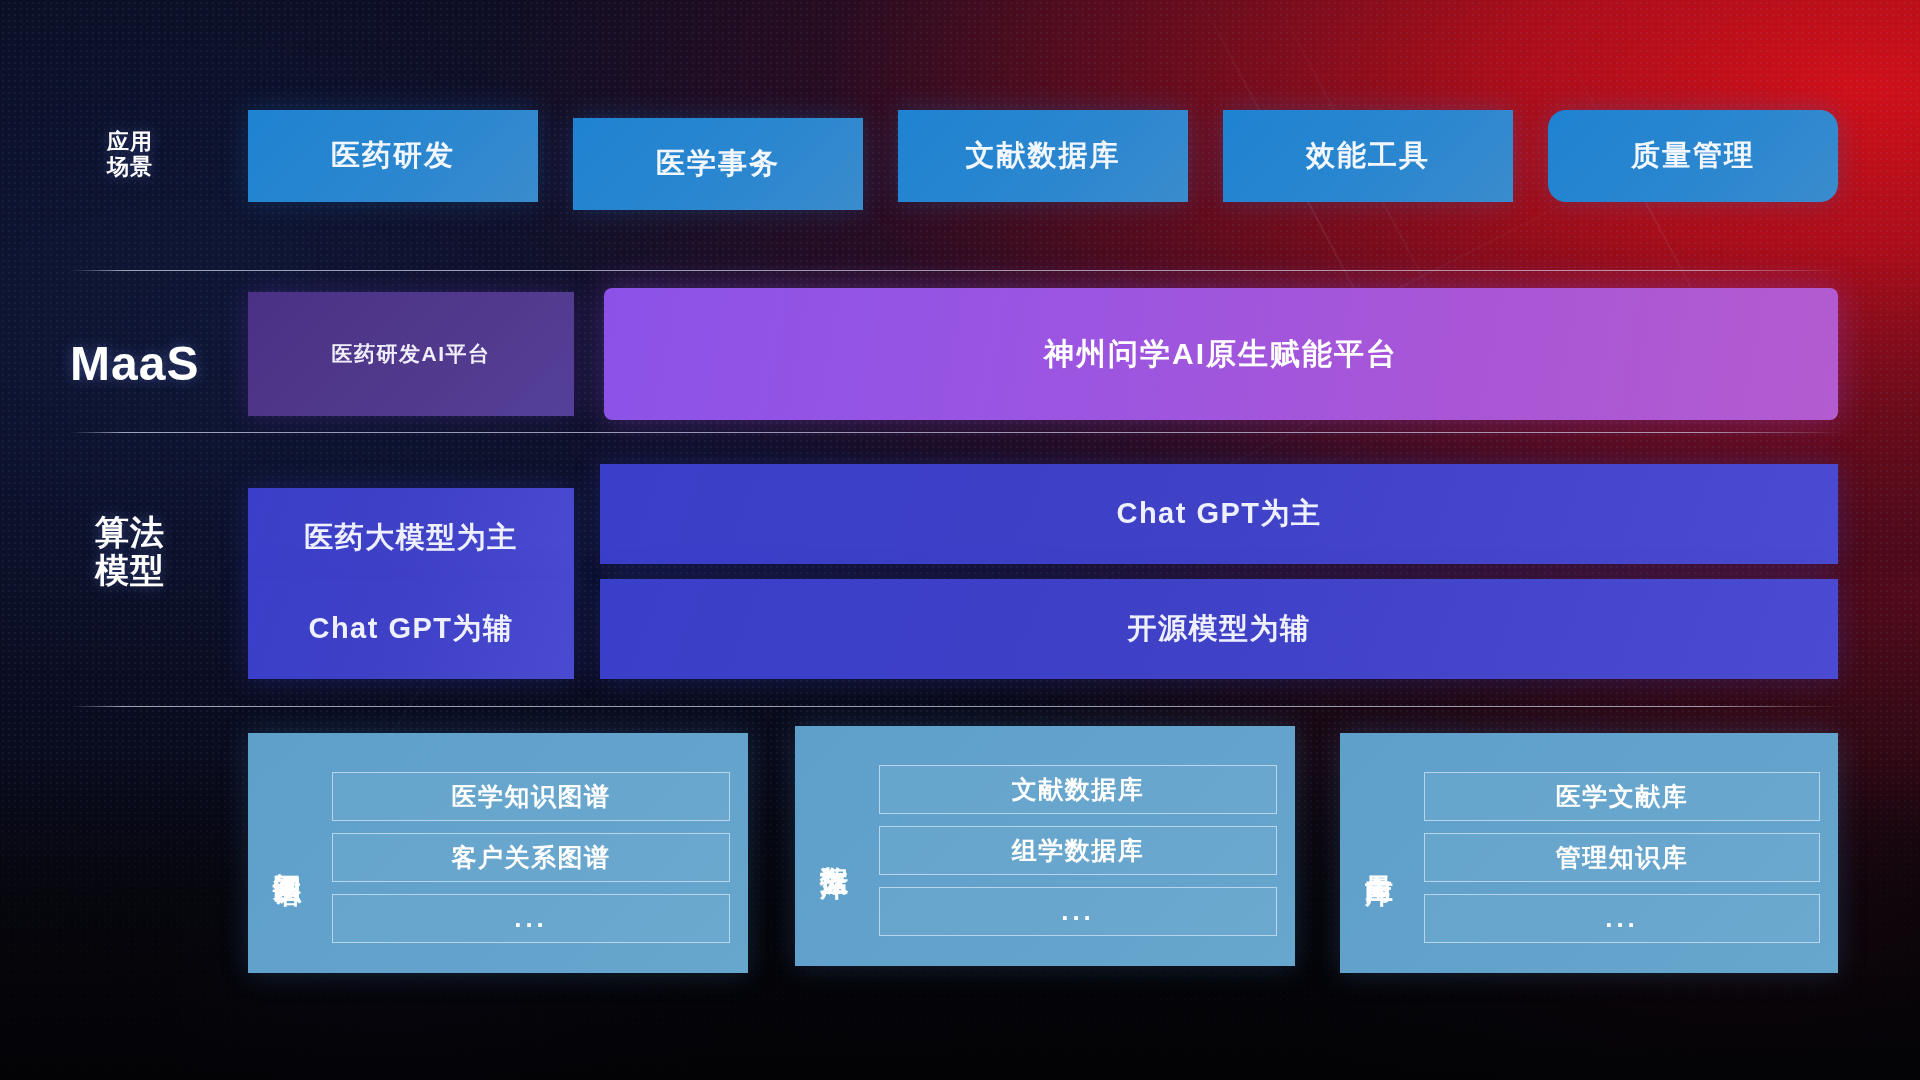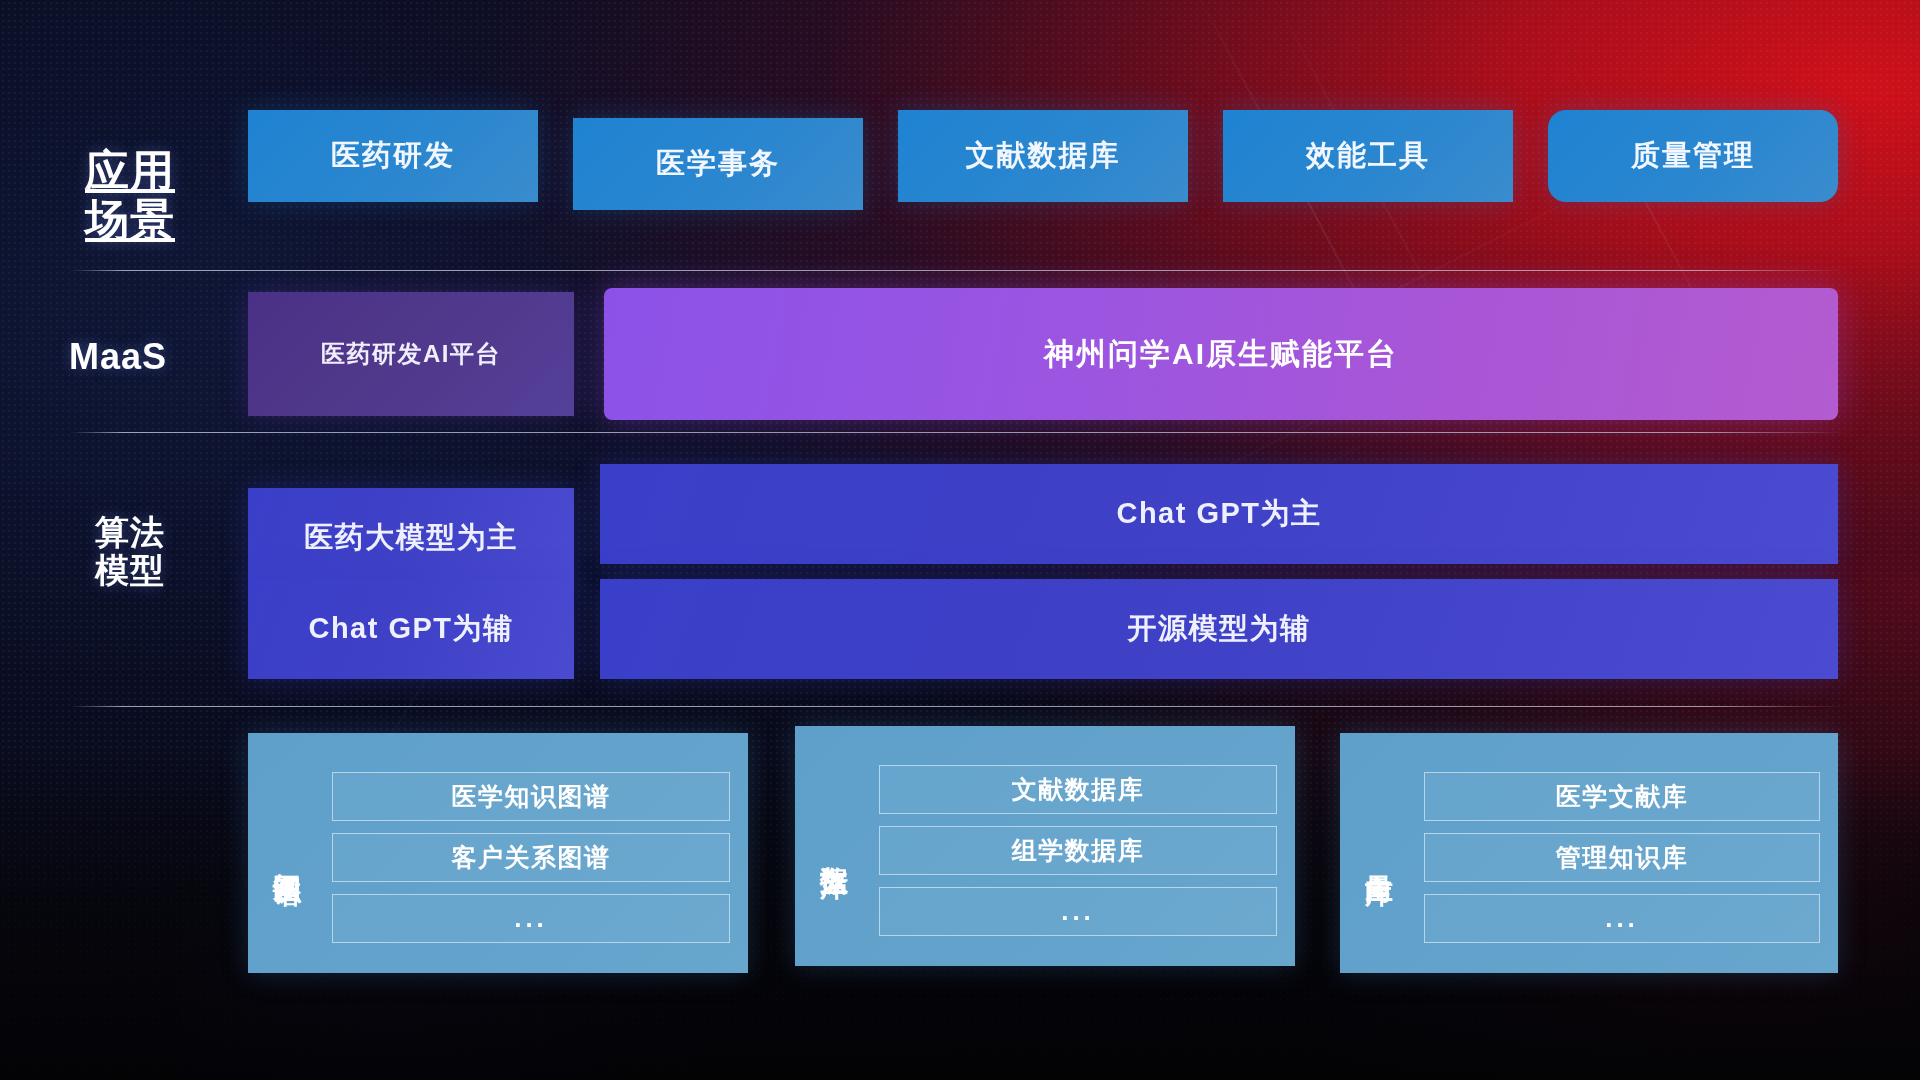--- a/index.html
+++ b/index.html
@@ -59,21 +59,21 @@
     display:flex;align-items:center;justify-content:center;
     color:#f2f7ff;font-weight:bold;font-size:29px;letter-spacing:2px;
     box-shadow:0 0 26px rgba(25,110,190,.30);
   }
 
   
   .maas-left{
     position:absolute;
     background:linear-gradient(135deg,#4b3185 0%,#513a8d 60%,#55409a 100%);
     display:flex;align-items:center;justify-content:center;
-    color:#f1eefc;font-weight:bold;font-size:24px;letter-spacing:1.5px;
+    color:#f1eefc;font-weight:bold;font-size:21px;letter-spacing:1.5px;
     box-shadow:0 0 24px rgba(90,50,170,.35);
   }
   .maas-right{
     position:absolute;
     background:linear-gradient(100deg,#8c52e8 0%,#9a55e2 35%,#a956d6 70%,#b35bd0 100%);
     display:flex;align-items:center;justify-content:center;
     color:#ffffff;font-weight:bold;font-size:30px;letter-spacing:2px;
     box-shadow:0 0 34px rgba(150,70,225,.40);
   }
 
@@ -132,32 +132,32 @@
   <div class="bg-bottomviolet"></div>
   <div class="bg-bottomfade"></div>
 </div>
 
 <div id="chart">
 
   <div class="sep" style="left:70px;top:270px;width:1775px;"></div>
   <div class="sep" style="left:70px;top:432px;width:1775px;"></div>
   <div class="sep" style="left:70px;top:706px;width:1775px;"></div>
 
-  <div class="rowlabel" style="left:70px;top:146px;width:120px;font-size:44px;text-decoration:underline;">
+  <div class="rowlabel" style="left:70px;top:130px;width:120px;font-size:22px;">
     <span>应用</span>
     <span>场景</span>
   </div>
 
   <div class="appbox" style="left:248px;top:110px;width:290px;height:92px;">医药研发</div>
   <div class="appbox" style="left:573px;top:118px;width:290px;height:92px;">医学事务</div>
   <div class="appbox" style="left:898px;top:110px;width:290px;height:92px;">文献数据库</div>
   <div class="appbox" style="left:1223px;top:110px;width:290px;height:92px;">效能工具</div>
   <div class="appbox" style="left:1548px;top:110px;width:290px;height:92px;border-radius:18px;">质量管理</div>
 
-  <div class="rowlabel" style="left:58px;top:337px;width:120px;font-size:36px;">
+  <div class="rowlabel" style="left:70px;top:337px;width:120px;font-size:48px;">
     <span>MaaS</span>
   </div>
 
   <div class="maas-left" style="left:248px;top:292px;width:326px;height:124px;">医药研发AI平台</div>
   <div class="maas-right" style="left:604px;top:288px;width:1234px;height:132px;border-radius:8px;">神州问学AI原生赋能平台</div>
 
   <div class="rowlabel" style="left:70px;top:513px;width:120px;font-size:34px;">
     <span>算法</span>
     <span>模型</span>
   </div>

